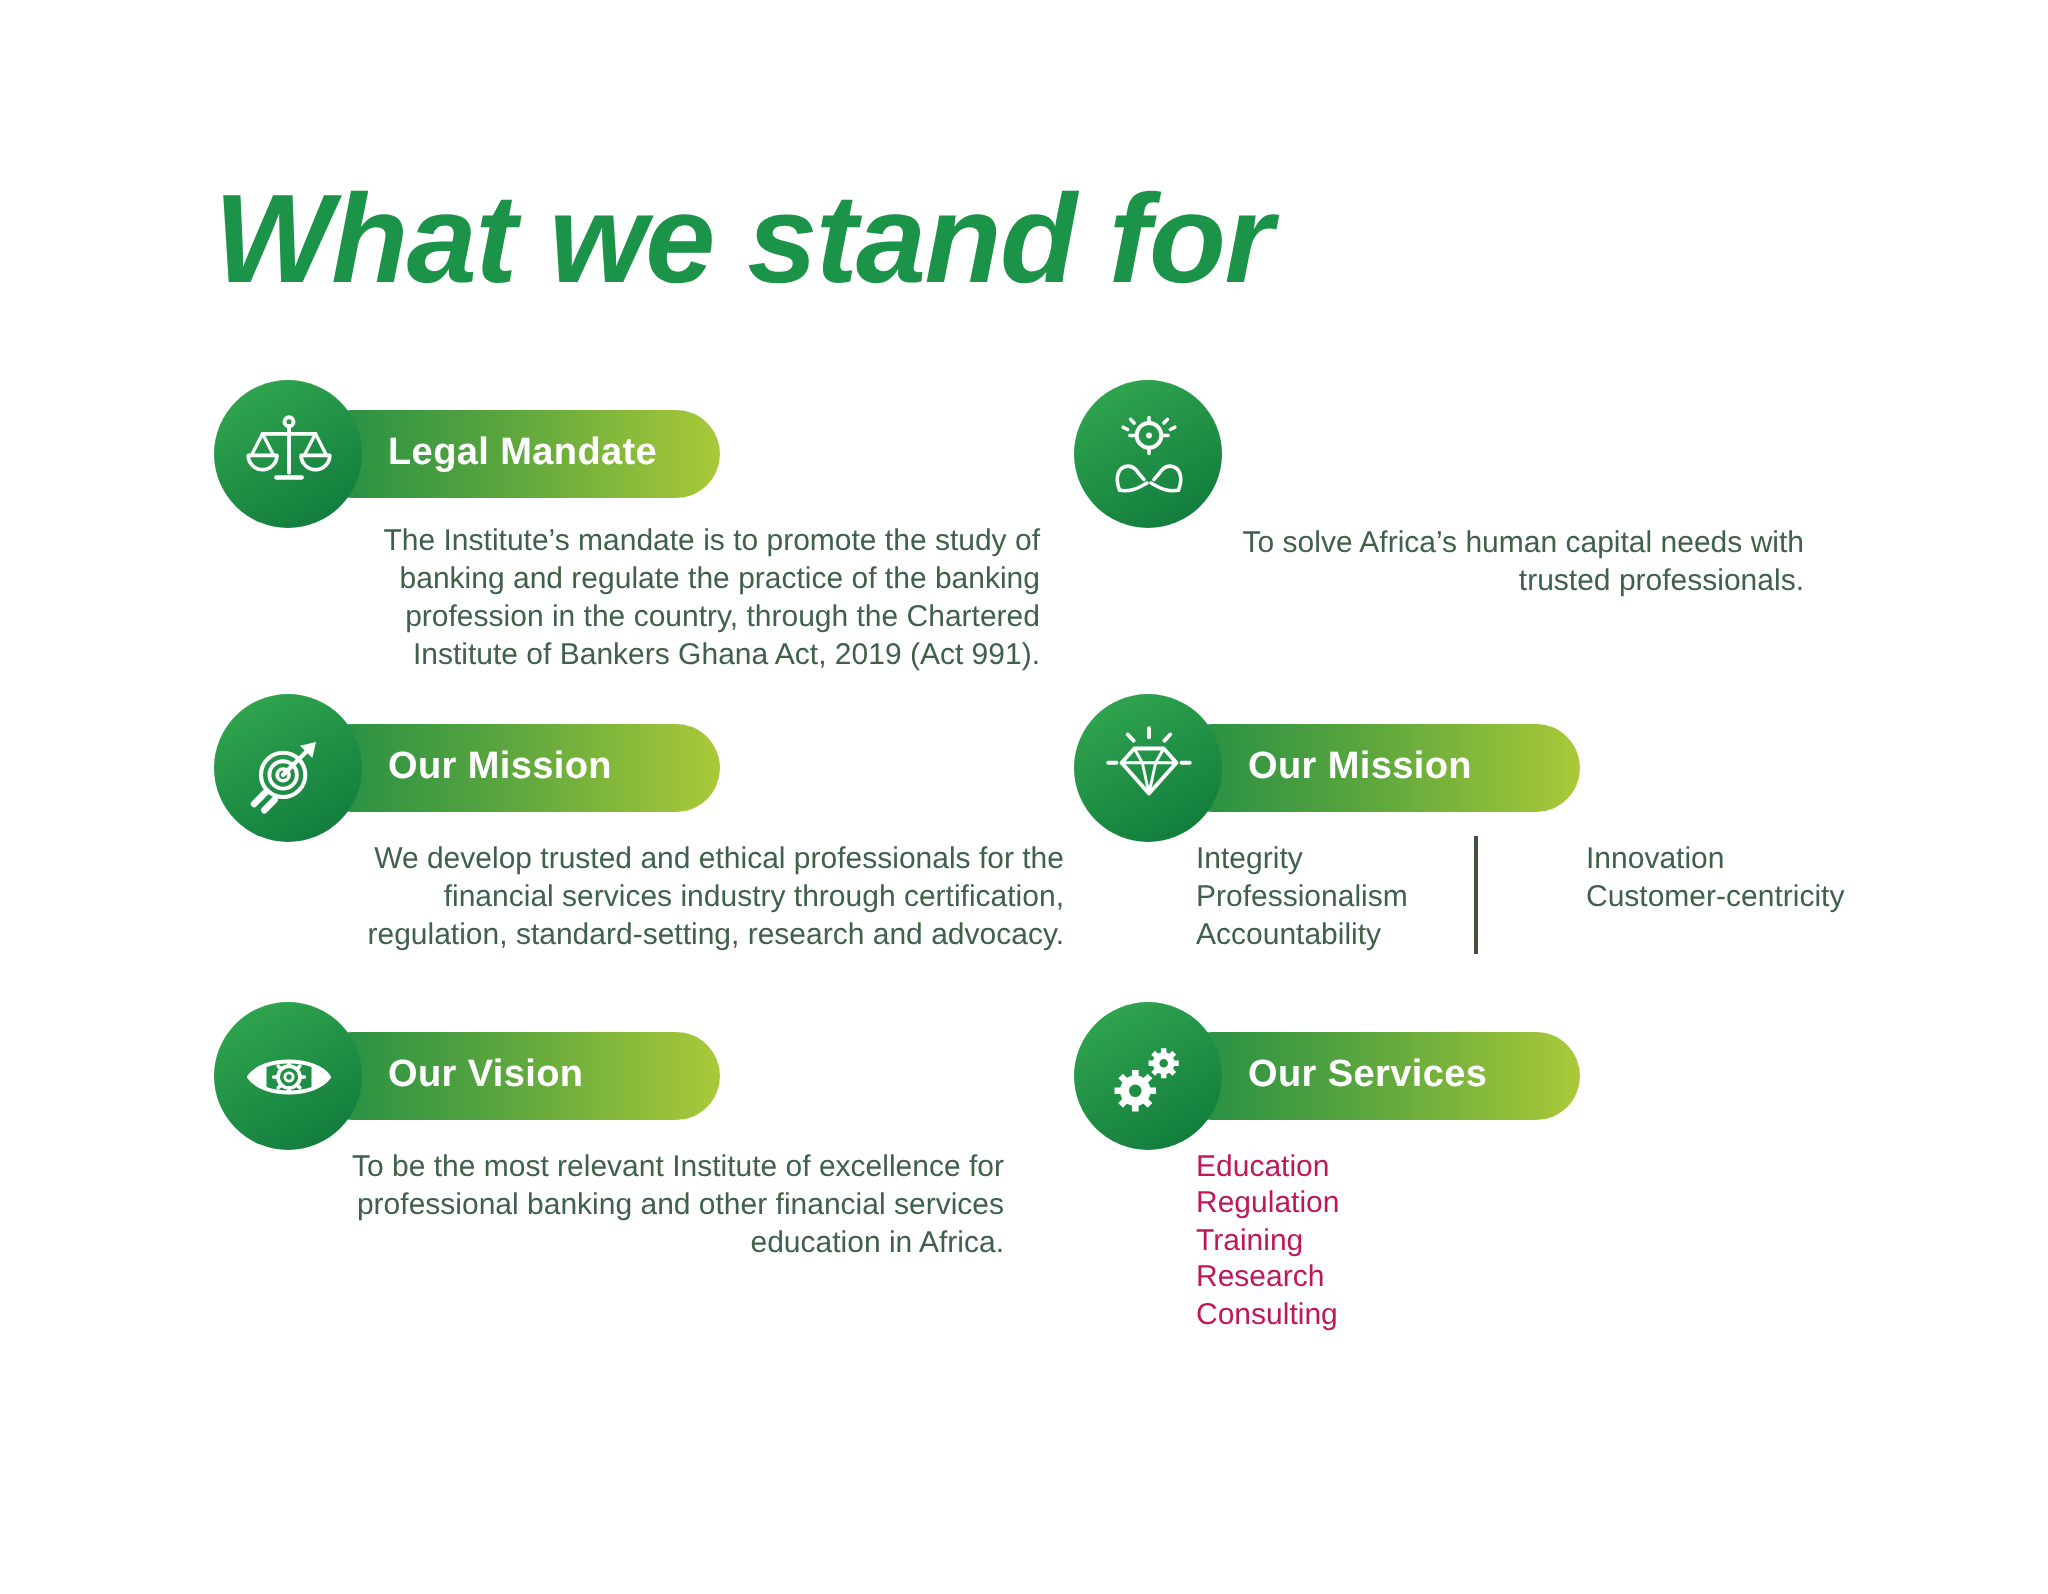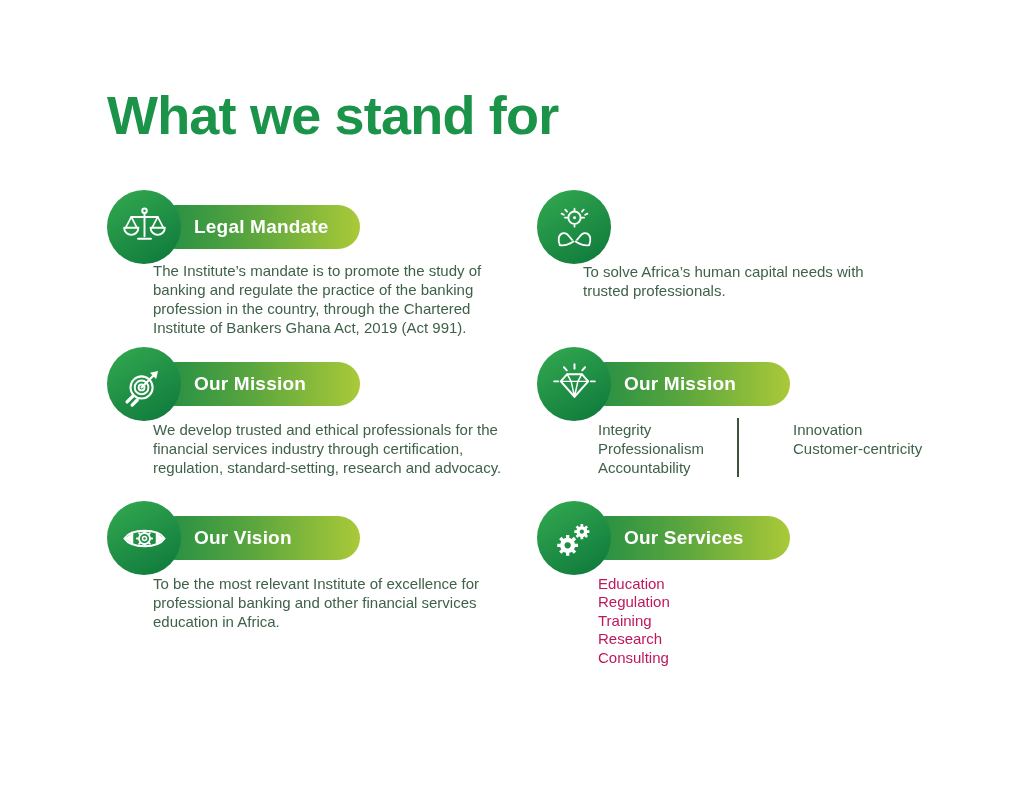--- a/index.html
+++ b/index.html
@@ -3,21 +3,21 @@
 <meta charset="utf-8">
 <style>
   html,body{margin:0;padding:0;}
   body{
     width:1024px;height:797px;background:#ffffff;position:relative;overflow:hidden;
     font-family:"Liberation Sans","DejaVu Sans",sans-serif;
   }
   .page{position:absolute;inset:0;background:#fff;}
   .title{
     position:absolute;left:107px;top:84px;margin:0;
-    font-size:54px;font-weight:700;letter-spacing:-0.8px;color:#1b9349;
+    font-size:63px;font-weight:700;letter-spacing:-0.8px;color:#1b9349;font-style:italic;
   }
   .sec{position:absolute;width:420px;height:200px;}
   .s-left{left:107px;} .s-right{left:537px;}
   .r1{top:190px;} .r2{top:347px;} .r3{top:501px;}
 
   .pill{
     position:absolute;left:47px;top:15px;width:206px;height:44px;
     border-radius:22px;z-index:1;box-sizing:border-box;padding-left:40px;
     background:linear-gradient(90deg,#1e8c45 0%,#5ba63e 48%,#aac938 100%);
   }
@@ -27,22 +27,22 @@
   }
   .circle{
     position:absolute;left:0;top:0;width:74px;height:74px;border-radius:50%;z-index:2;
     background:linear-gradient(150deg,#2ea24d 15%,#117c3d 90%);
     display:flex;align-items:center;justify-content:center;
   }
   .icon{display:block;width:47px;height:47px;}
   .icon svg{display:block;width:100%;height:100%;}
 
   .body-text{
-    position:absolute;left:46px;top:73px;margin:0;
-    font-size:15px;line-height:19px;font-weight:500;color:#3f6149;
+    position:absolute;left:65px;top:73px;margin:0;
+    font-size:15px;line-height:19px;font-weight:500;color:#3f6149;text-align:right;
   }
   .r1 .body-text{top:71px;}
 
   .values{position:absolute;left:61px;top:74px;display:flex;align-items:flex-start;}
   .vcol{font-size:15px;line-height:18.8px;font-weight:500;color:#3f6149;}
   .vcol-1{width:139px;}
   .vdivider{width:2px;height:59px;background:#41513f;margin-top:-3px;}
   .vcol-2{margin-left:54px;}
 
   .services{position:absolute;left:61px;top:74px;font-size:15px;line-height:18.4px;font-weight:500;color:#be185d;}

